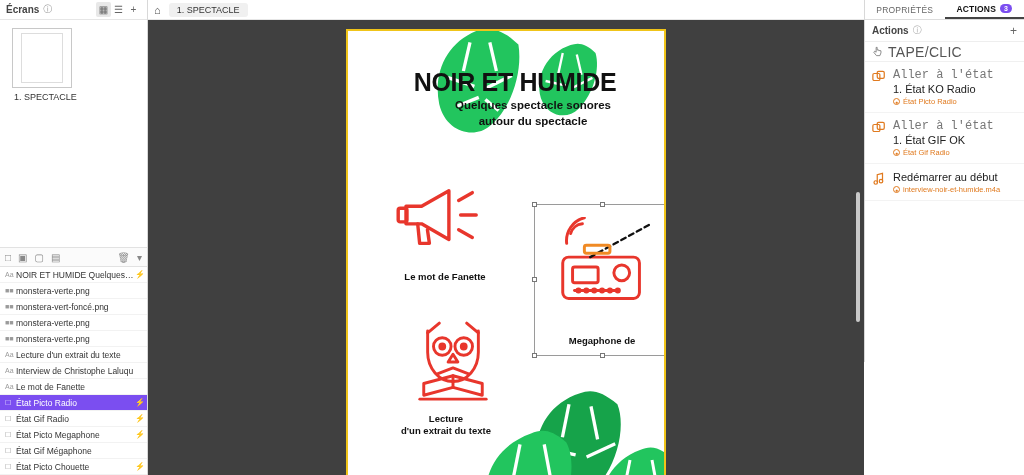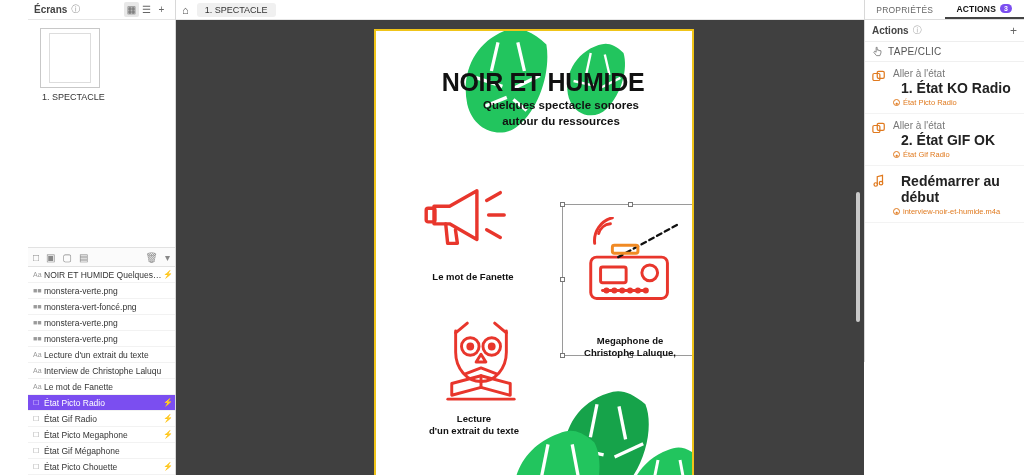--- a/index.html
+++ b/index.html
@@ -13,21 +13,20 @@
     background: #fff;
   }
   .app { display: flex; width: 1024px; height: 475px; }
 
   
   .left-panel {
     width: 148px; height: 475px;
     border-right: 1px solid #d8d8d8;
     display: flex; flex-direction: column;
     background: #fff;
-    margin-left: 28px;
   }
   .left-header {
     height: 20px;
     display: flex; align-items: center;
     padding: 0 6px;
     border-bottom: 1px solid #e6e6e6;
     font-size: 10px;
   }
   .left-header .title { font-weight: bold; color: #444; font-size: 10px; }
   .left-header .help { margin-left: 4px; color: #999; font-size: 9px; }
@@ -176,30 +175,30 @@
   }
   .rp-section .lbl { font-size: 10px; font-weight: bold; color: #444; }
   .rp-section .help { margin-left: 4px; color: #aaa; font-size: 9px; }
   .rp-section .spacer { flex: 1; }
   .plus { color: #666; font-size: 12px; cursor: pointer; }
 
   .trigger-row {
     height: 20px; display: flex; align-items: center; gap: 5px;
     padding: 0 7px; border-bottom: 1px solid #f0f0f0;
   }
-  .trigger-row .tlabel { font-size: 10px; color: #555; letter-spacing: .3px; }
+  .trigger-row .tlabel { font-size: 14px; color: #555; letter-spacing: .3px; }
 
   .action-item {
     display: flex; gap: 6px; padding: 6px 7px 6px 7px;
     border-bottom: 1px solid #f3f3f3;
   }
   .action-icon { width: 15px; flex: none; padding-top: 2px; }
   .action-body { flex: 1; min-width: 0; }
-  .action-title { font-size: 10px; color: #777; }
-  .action-main { font-size: 14px; color: #222; font-weight: bold; margin-top: 1px; margin-left: 8px; }
+  .action-title { font-size: 12px; color: #777; font-family: Liberation Mono, monospace; }
+  .action-main { font-size: 11px; color: #222; font-weight: normal; margin-top: 1px; }
   .action-target {
     font-size: 7.5px; color: #e07a1f; margin-top: 2px;
     display: flex; align-items: center; gap: 3px;
     overflow: hidden; white-space: nowrap; text-overflow: ellipsis;
   }
   .tgt-dot {
     width: 7px; height: 7px; border-radius: 50%;
     border: 1px solid #e07a1f; flex: none;
     display: flex; align-items: center; justify-content: center;
     font-size: 5px; color: #e07a1f;
@@ -361,21 +360,21 @@
             <path d="M40 14 L34 44"></path>
               <path d="M62 14 L68 46"></path>
             <path d="M18 54 L46 60"></path>
               <path d="M84 50 L58 62"></path>
           </g>
         </svg>
 
         <div class="ab-title">NOIR ET HUMIDE</div>
         <div class="ab-sub">
           <div>Quelques spectacle sonores</div>
-          <div>autour du ressources</div>
+          <div>autour du spectacle</div>
         </div>
 
         <svg style="position:absolute;left:48px;top:148px;width:98px;height:78px;" viewBox="0 0 100 80">
           <g fill="none" stroke="#e8362c" stroke-width="3.5" stroke-linejoin="round" stroke-linecap="round">
             <path d="M10 28 L10 46 L26 46 L54 62 L54 12 L26 28 Z"></path>
             <rect x="2" y="30" width="9" height="14" rx="2"></rect>
             <path d="M22 46 L24 66 L34 66 L32 52"></path>
             <path d="M64 22 L78 14"></path>
               <path d="M66 37 L82 37"></path>
               <path d="M64 52 L78 60"></path>
@@ -428,21 +427,20 @@
               <path d="M20 26 A24 24 0 0 1 38 0"></path>
             </g>
             <g fill="none" stroke="#111" stroke-width="2.4" stroke-dasharray="5 4" stroke-linecap="round">
               <path d="M44 40 L106 6"></path>
             </g>
             <rect x="38" y="28" width="26" height="8" rx="2" fill="none" stroke="#f08a24" stroke-width="3"></rect>
           </svg>
         </div>
         <div class="cap" style="left:164px; top:304px; width:180px;">
           <div>Megaphone de</div>
-          <div>Christophe Laluque,</div>
         </div>
       </div>
       <div class="scroll-v"></div>
     </div>
   </div>
 
   <div class="right-panel">
     <div class="rp-tabs">
       <div class="rp-tab">
         <span>PROPRIÉTÉS</span>
@@ -486,21 +484,21 @@
 
     <div class="action-item">
       <div class="action-icon">
         <svg width="14" height="14" viewBox="0 0 16 16">
           <rect x="1" y="4" width="8" height="8" rx="1.5" fill="none" stroke="#e07a1f" stroke-width="1.4"></rect>
           <rect x="6" y="1.5" width="8" height="8" rx="1.5" fill="none" stroke="#e07a1f" stroke-width="1.4"></rect>
         </svg>
       </div>
       <div class="action-body">
         <div class="action-title">Aller à l'état</div>
-        <div class="action-main">2. État GIF OK</div>
+        <div class="action-main">1. État GIF OK</div>
         <div class="action-target">
           <span class="tgt-dot">●</span>
           <span>État Gif Radio</span>
         </div>
       </div>
     </div>
 
     <div class="action-item">
       <div class="action-icon">
         <svg width="14" height="14" viewBox="0 0 16 16">

